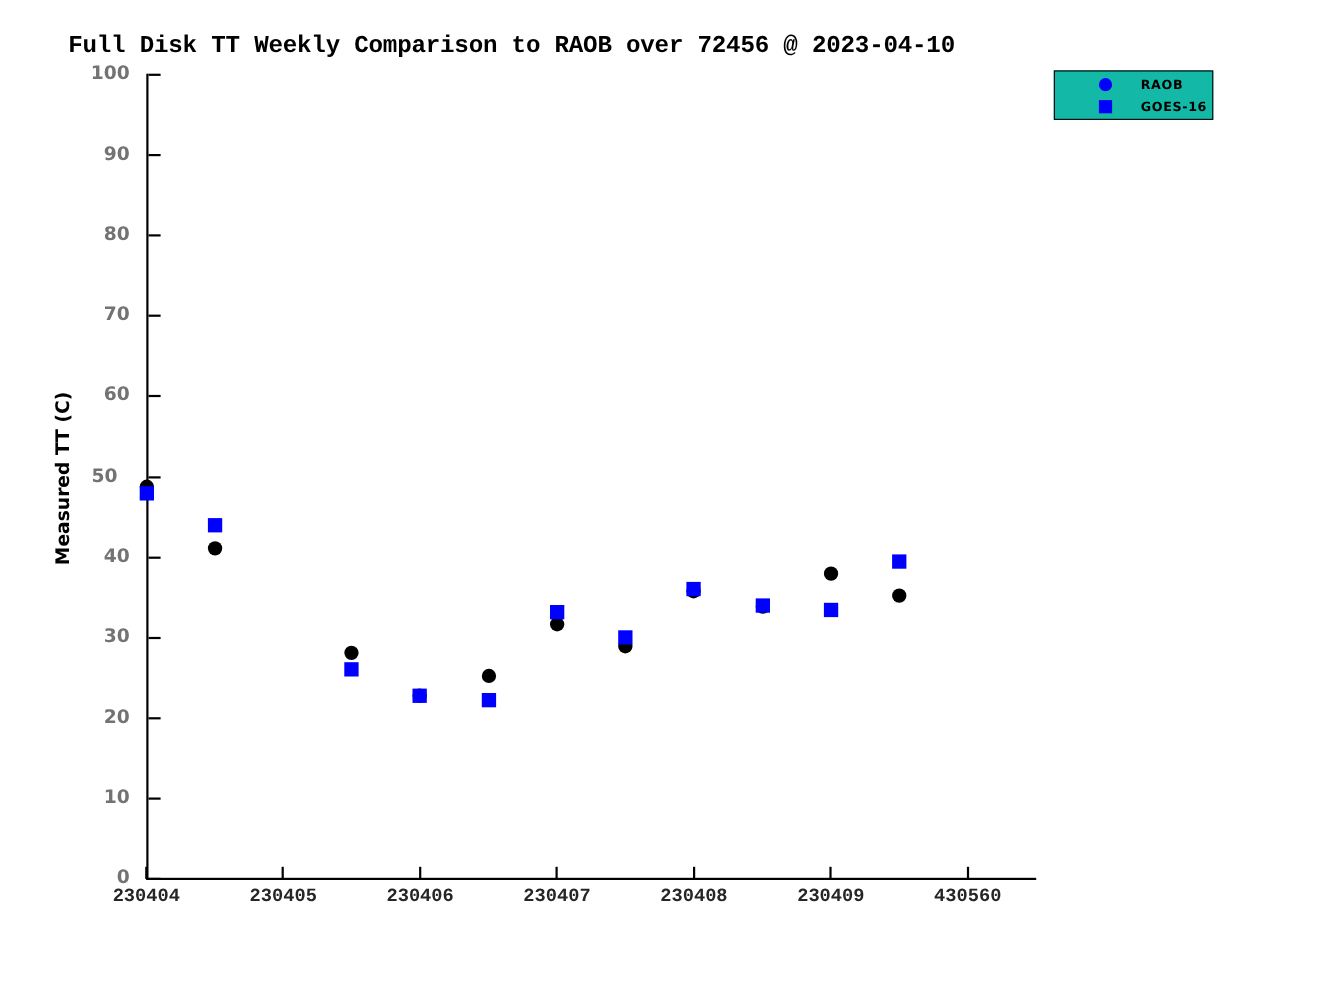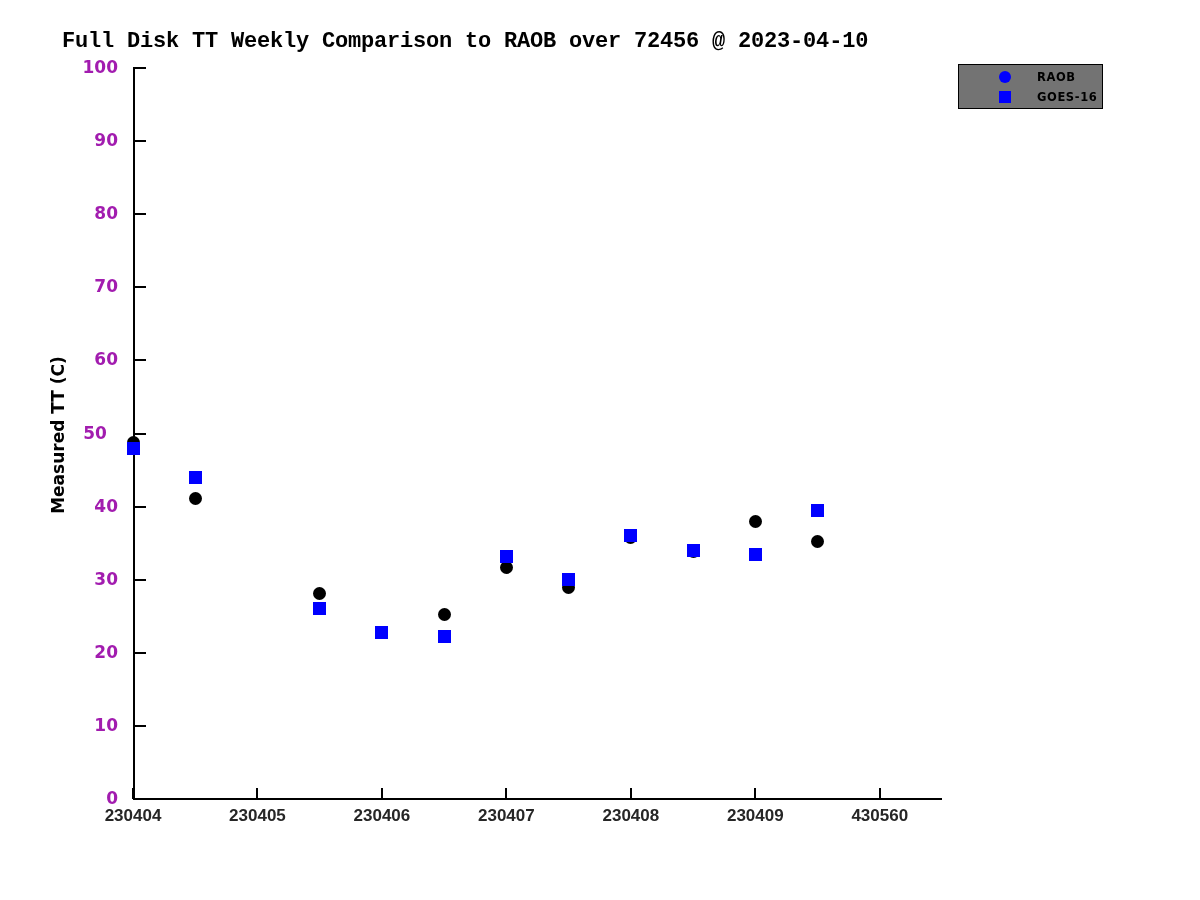--- a/index.html
+++ b/index.html
@@ -68,39 +68,39 @@
     height: 2px;
     background: #000000;
   }
   .ytick-label {
     position: absolute;
     right: 0;
     width: 46px;
     text-align: right;
     font-size: 17px;
     font-weight: bold;
-    color: #a21caf;
+    color: #737373;
     font-family: "DejaVu Sans", sans-serif;
   }
   .xtick {
     position: absolute;
     top: 788px;
     width: 2px;
     height: 11px;
     background: #000000;
   }
   .xtick-label {
     position: absolute;
     top: 806px;
     width: 140px;
     text-align: center;
     font-size: 17px;
     font-weight: bold;
     color: #262626;
-    font-family: Liberation Sans, sans-serif;
+    font-family: Liberation Mono, monospace;
   }
 
   #xlabel {
     position: absolute;
     left: 0;
     top: 831px;
     width: 1076px;
     text-align: center;
     font-size: 17px;
     font-weight: bold;
@@ -142,21 +142,21 @@
   }
 
   
   #legend {
     position: absolute;
     left: 958px;
     top: 64px;
     width: 145px;
     height: 45px;
     border: 1px solid #000000;
-    background: #737373;
+    background: #14b8a6;
     box-sizing: border-box;
   }
   .legend-row {
     position: absolute;
     left: 0;
     width: 145px;
     height: 21px;
   }
   .legend-marker-box {
     position: absolute;

